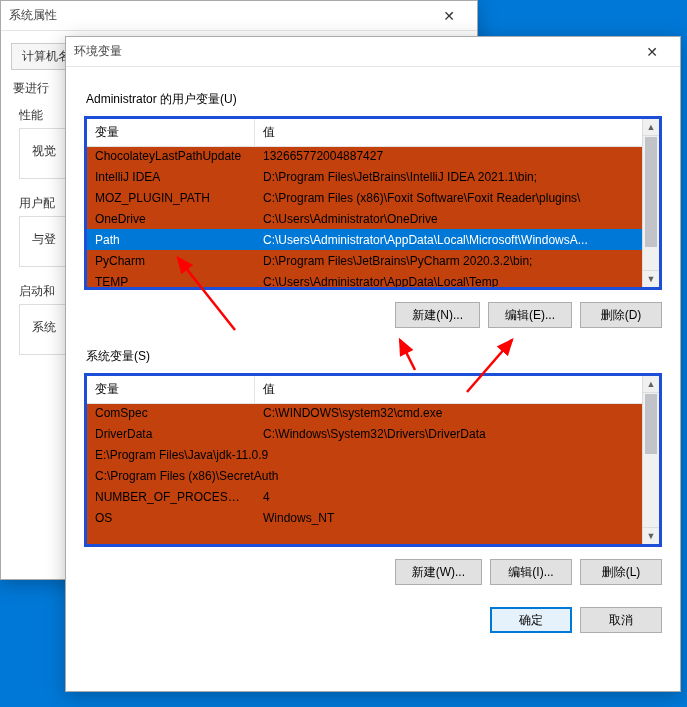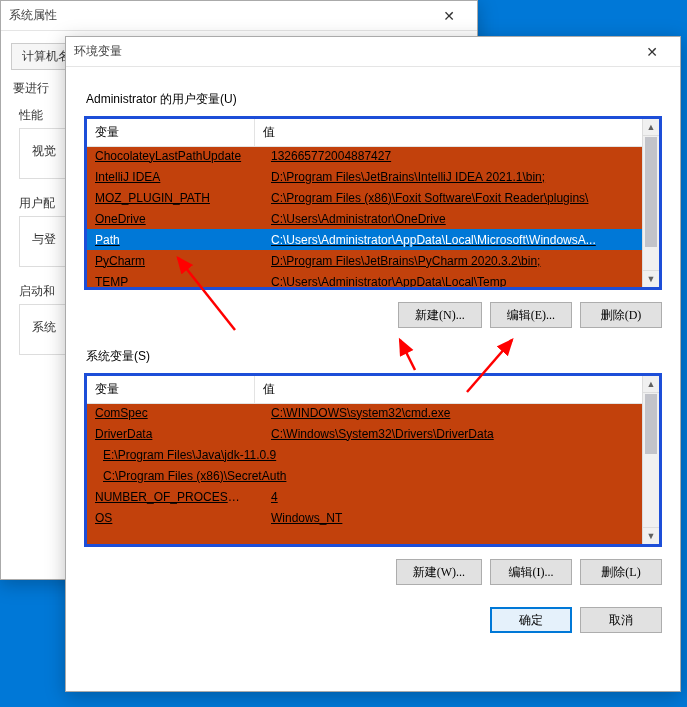--- a/index.html
+++ b/index.html
@@ -58,28 +58,28 @@
   }
   .lb-header {
     display: flex; background: #fff; border-bottom: 1px solid #e3e3e3;
     font-size: 12px; color: #000;
   }
   .lb-header .col {
     padding: 5px 8px;
   }
   .col-var { width: 168px; border-right: 1px solid #e3e3e3; }
   .col-val { flex: 1; }
-  .lb-rows { position: absolute; top: 26px; left: 0; right: 17px; bottom: 0; overflow: hidden; text-decoration: underline; }
+  .lb-rows { position: absolute; top: 26px; left: 0; right: 17px; bottom: 0; overflow: hidden; }
   .lb-row {
     display: flex; font-size: 12px; height: 21px; align-items: center;
     white-space: nowrap;
   }
   .lb-row .cell { padding: 0 8px; overflow: hidden; text-overflow: ellipsis; }
   .lb-row .cell.var { width: 168px; }
-  .lb-row .cell.val { flex: 1; margin-left: 8px; }
+  .lb-row .cell.val { flex: 1; }
   .lb-row.selected { background: #0078d7; color: #fff; }
   .scrollbar {
     position: absolute; top: 0; right: 0; bottom: 0; width: 17px;
     background: #f0f0f0; border-left: 1px solid #dcdcdc;
   }
   .scrollbar .arrow {
     height: 17px; display: flex; align-items: center; justify-content: center;
     font-size: 9px; color: #606060;
   }
   .scrollbar .arrow.up { border-bottom: 1px solid #dcdcdc; }
@@ -88,21 +88,21 @@
     position: absolute; left: 2px; right: 2px; top: 18px; height: 110px;
     background: #c2c3c9; border-radius: 0;
   }
   .btn-row {
     display: flex; justify-content: flex-end; gap: 8px;
     margin: 12px 0 20px 0;
   }
   .btn {
     min-width: 82px; height: 26px; padding: 0 16px;
     border: 1px solid #adadad; background: #e1e1e1;
-    font-size: 12px; font-family: Liberation Serif, serif;
+    font-size: 12px; font-family: Liberation Sans, sans-serif;
     display: inline-flex; align-items: center; justify-content: center;
     cursor: default;
   }
   .btn.primary { border: 2px solid #0078d7; background: #e5f1fb; }
   .bottom-row {
     display: flex; justify-content: flex-end; gap: 8px;
     margin-top: 22px;
   }
   
   .arrow-svg {

